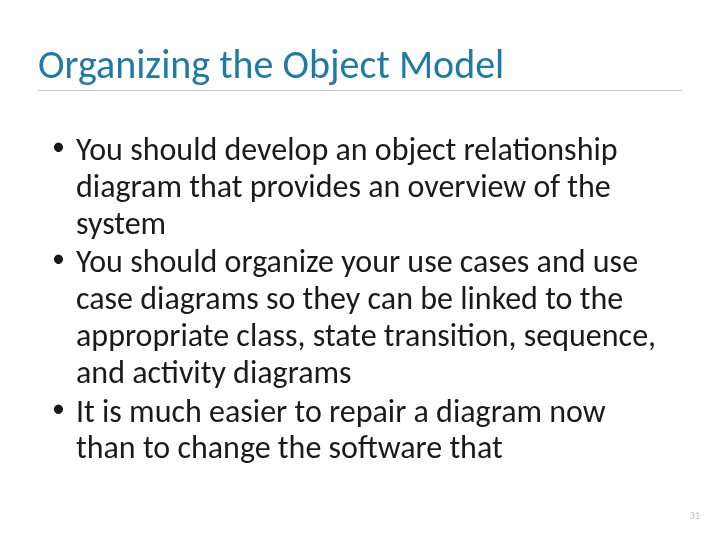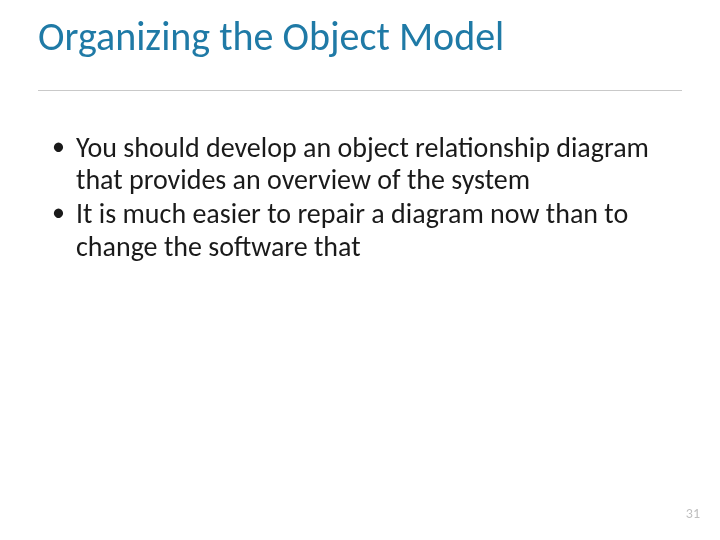--- a/index.html
+++ b/index.html
@@ -13,21 +13,21 @@
     overflow: hidden;
   }
   .slide {
     position: relative;
     width: 720px;
     height: 540px;
     box-sizing: border-box;
   }
   .title {
     position: absolute;
-    top: 16px;
+    top: 44px;
     left: 38px;
     right: 38px;
     font-size: 40px;
     font-weight: 400;
     color: #1f7aa6;
     letter-spacing: 0px;
     line-height: 1.05;
   }
   .rule {
     position: absolute;
@@ -44,51 +44,52 @@
     right: 54px;
   }
   ul.bullets {
     margin: 0;
     padding: 0;
     list-style: none;
   }
   ul.bullets > li {
     position: relative;
     padding-left: 28px;
-    font-size: 28px;
+    font-size: 32px;
     line-height: 1.15;
     color: #1a1a1a;
     margin-bottom: 2px;
   }
   ul.bullets > li::before {
     content: "•";
     position: absolute;
     left: 4px;
     top: 0;
     font-size: 26px;
     color: #1a1a1a;
   }
   .pagenum {
     position: absolute;
     right: 20px;
     bottom: 18px;
-    font-size: 14px;
+    font-size: 10px;
     color: #bfbfbf;
   }
 </style>
 </head>
 <body>
 
 <div class="slide">
 
   <div class="title">Organizing the Object Model</div>
 
   <div class="rule"></div>
 
   <div class="body">
     <ul class="bullets">
       <li>You should develop an object relationship diagram that provides an overview of the system</li>
+      <li>You should organize your use cases and use case diagrams so they can be linked to the appropriate class, state transition, sequence, and activity diagrams</li>
       <li>It is much easier to repair a diagram now than to change the software that</li>
     </ul>
   </div>
 
   <div class="pagenum">31</div>
 </div>
 
 </body></html>

